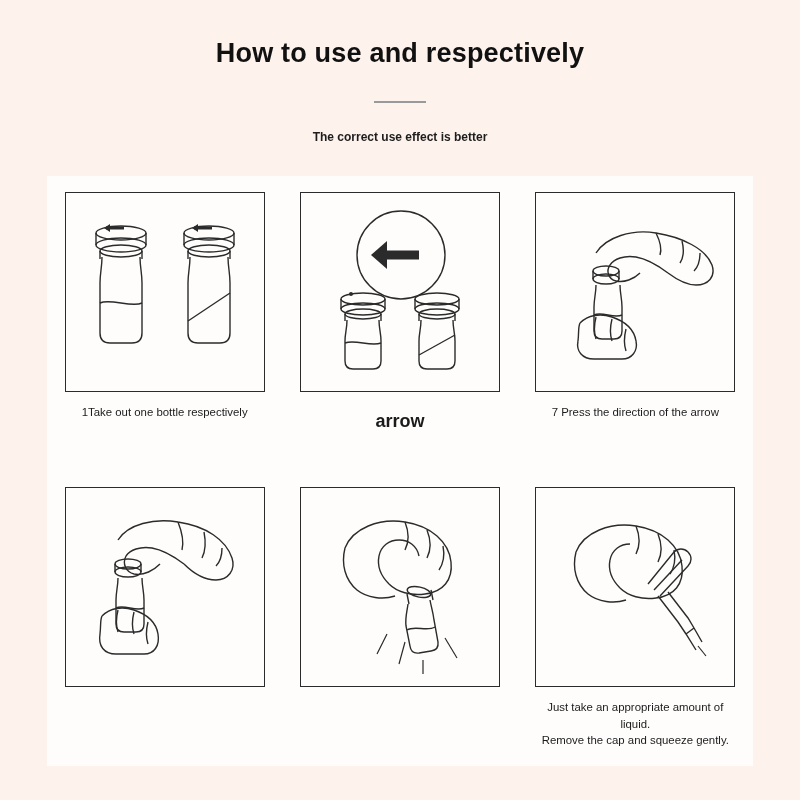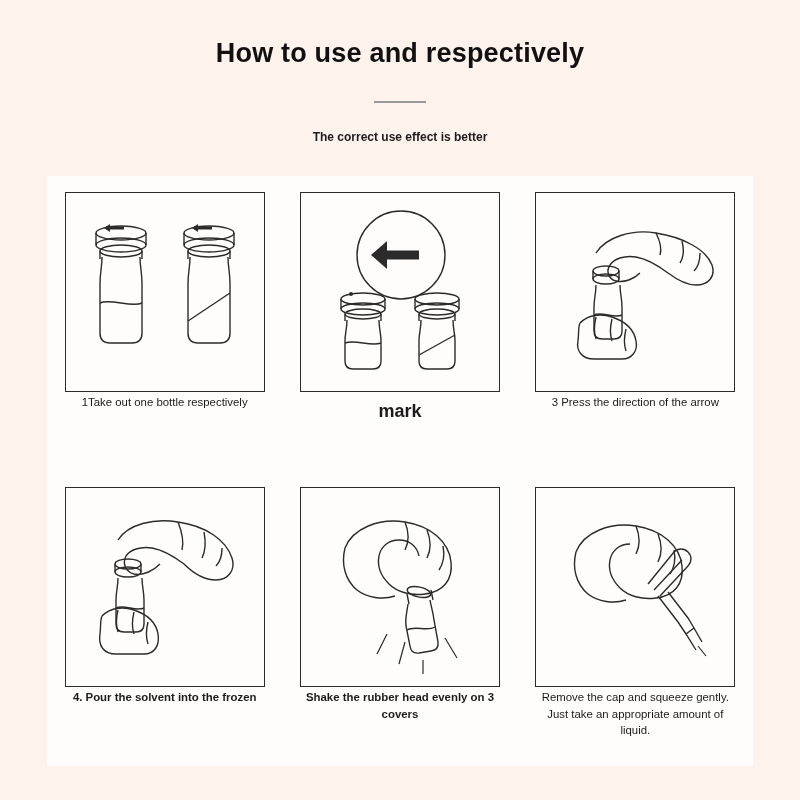--- a/index.html
+++ b/index.html
@@ -70,21 +70,21 @@
     height: 200px;
     border: 1.5px solid #2b2b2b;
     box-sizing: border-box;
     margin-top: 16px;
     background: #fffdfc;
     position: relative;
     overflow: hidden;
   }
   .caption {
     width: 205px;
-    margin-top: 2px;
+    margin-top: 12px;
     text-align: center;
     font-size: 11.4px;
     line-height: 1.45;
     color: #1b1b1b;
   }
   .caption .bold {
     font-weight: bold;
   }
   .caption .big {
     display: block;
@@ -162,21 +162,21 @@
               <path d="M114 106 L114 116 M158 106 L158 116"></path>
               <ellipse cx="136" cy="116" rx="22" ry="6"></ellipse>
               <path d="M118 121 L118 128 M154 121 L154 128"></path>
               <ellipse cx="136" cy="121" rx="18" ry="5"></ellipse>
               <path d="M120 127 C120 136 118 140 118 148 L118 168 Q118 176 126 176 L146 176 Q154 176 154 168 L154 148 C154 140 152 136 152 127"></path>
               <path d="M118 162 L154 142"></path>
             </g>
           </svg>
         </div>
         <div class="caption">
-          <span class="big">mark</span>
+          <span class="big">arrow</span>
         </div>
       </div>
 
       <div class="cell">
         <div class="figure">
           <svg viewBox="0 0 200 200" width="200" height="200">
             <g fill="none" stroke="#2b2b2b" stroke-width="1.4">
 
               <path d="M60 60 C70 44 96 36 120 40 C146 44 170 56 176 72 C180 84 172 92 160 92 C150 92 140 86 132 80"></path>
               <path d="M132 80 C124 74 112 66 100 64 C88 62 78 66 74 72"></path>
@@ -195,21 +195,21 @@
               <path d="M44 130 C52 122 64 120 76 124 C88 128 98 136 100 148"></path>
               <path d="M100 148 C102 158 96 166 86 166 L58 166 C46 166 40 158 42 148"></path>
               <path d="M42 148 C43 140 42 134 44 130"></path>
               <path d="M60 124 C58 132 58 140 60 146"></path>
               <path d="M76 126 C74 134 74 142 76 148"></path>
               <path d="M90 136 C88 144 88 152 90 158"></path>
             </g>
           </svg>
         </div>
         <div class="caption">
-          <span class="plain">3 Press the direction of the arrow</span>
+          <span class="plain">7 Press the direction of the arrow</span>
         </div>
       </div>
 
       <div class="cell">
         <div class="figure">
           <svg viewBox="0 0 200 200" width="200" height="200">
             <g fill="none" stroke="#2b2b2b" stroke-width="1.4">
 
               <path d="M52 52 C62 36 88 30 112 34 C140 38 160 52 166 70 C170 82 162 92 150 92 C138 92 126 84 118 76"></path>
               <path d="M118 76 C110 70 98 62 86 60 C74 58 64 62 60 68"></path>
@@ -228,21 +228,20 @@
               <path d="M36 128 C44 120 56 118 68 122 C80 126 90 134 92 146"></path>
               <path d="M92 146 C94 158 88 166 78 166 L50 166 C38 166 32 158 34 146"></path>
               <path d="M34 146 C35 138 34 132 36 128"></path>
               <path d="M52 122 C50 130 50 138 52 144"></path>
               <path d="M68 124 C66 132 66 140 68 146"></path>
               <path d="M82 134 C80 142 80 150 82 156"></path>
             </g>
           </svg>
         </div>
         <div class="caption">
-          <span class="plain bold">4. Pour the solvent into the frozen</span>
         </div>
       </div>
 
       <div class="cell">
         <div class="figure">
           <svg viewBox="0 0 200 200" width="200" height="200">
             <g fill="none" stroke="#2b2b2b" stroke-width="1.4">
 
               <path d="M44 60 C52 40 78 30 104 34 C130 38 148 54 150 74 C152 92 142 104 124 106"></path>
               <path d="M124 106 C110 108 96 104 88 96"></path>
@@ -257,24 +256,20 @@
               <ellipse cx="118" cy="104" rx="12" ry="5" transform="rotate(12 118 104)"></ellipse>
               <path d="M106 106 L108 116 M130 102 L132 112" transform="rotate(0 0 0)"></path>
               <path d="M107 116 C106 124 104 130 105 138 L109 158 Q110 166 118 165 L130 163 Q138 162 137 154 L133 132 C132 124 130 118 129 112"></path>
               <path d="M106 142 C114 137 126 144 134 139"></path>
 
               <path d="M86 146 L76 166 M104 154 L98 176 M122 172 L122 186" stroke-width="1.2"></path>
               <path d="M144 150 L156 170" stroke-width="1.2"></path>
             </g>
           </svg>
         </div>
-        <div class="caption">
-          <span class="plain bold">Shake the rubber head evenly on 3 covers</span>
-          <span class="plain bold"></span>
-        </div>
       </div>
 
       <div class="cell">
         <div class="figure">
           <svg viewBox="0 0 200 200" width="200" height="200">
             <g fill="none" stroke="#2b2b2b" stroke-width="1.4">
 
               <path d="M40 64 C48 44 74 34 100 38 C126 42 144 58 146 78 C148 96 138 108 120 110"></path>
               <path d="M120 110 C106 112 92 108 84 100"></path>
               <path d="M84 100 C76 92 72 82 74 72"></path>
@@ -288,20 +283,20 @@
               <path d="M118 102 L146 72"></path>
 
               <path d="M122 108 L142 134 L150 146 L160 162"></path>
               <path d="M132 104 L152 130 L158 140 L166 154"></path>
               <path d="M150 146 L158 140"></path>
               <path d="M162 158 L170 168" stroke-width="1.2"></path>
             </g>
           </svg>
         </div>
         <div class="caption">
+          <span class="plain">Just take an appropriate amount of liquid.</span>
           <span class="plain">Remove the cap and squeeze gently.</span>
-          <span class="plain">Just take an appropriate amount of liquid.</span>
         </div>
       </div>
 
     </div>
   </div>
 </div>
 
 </body></html>

